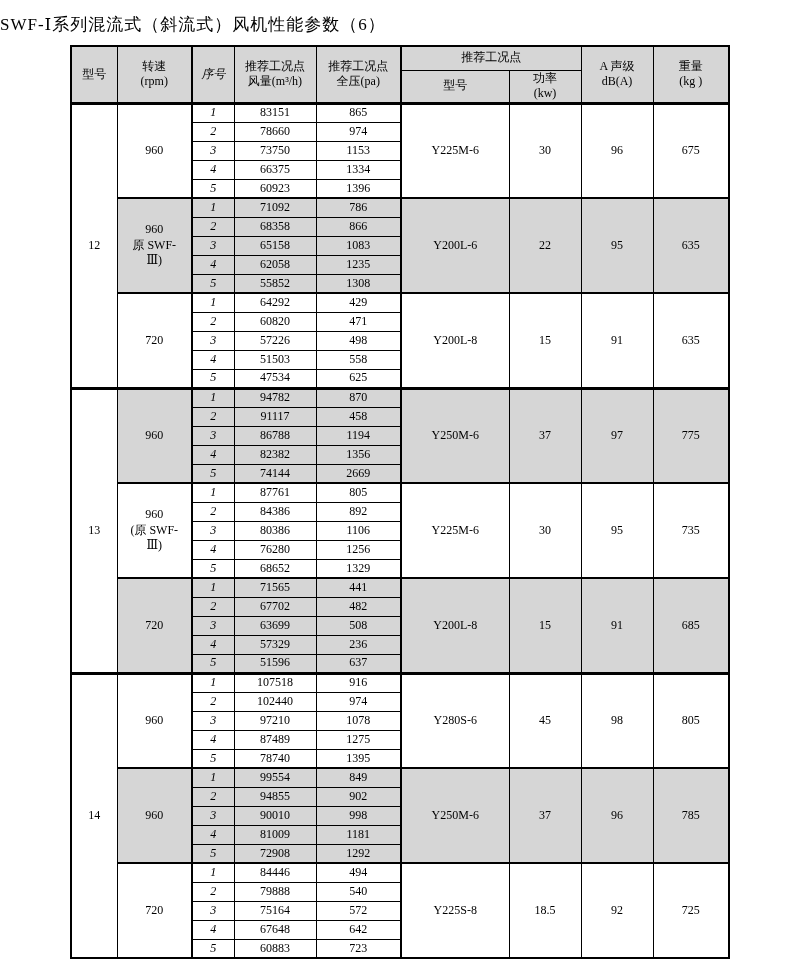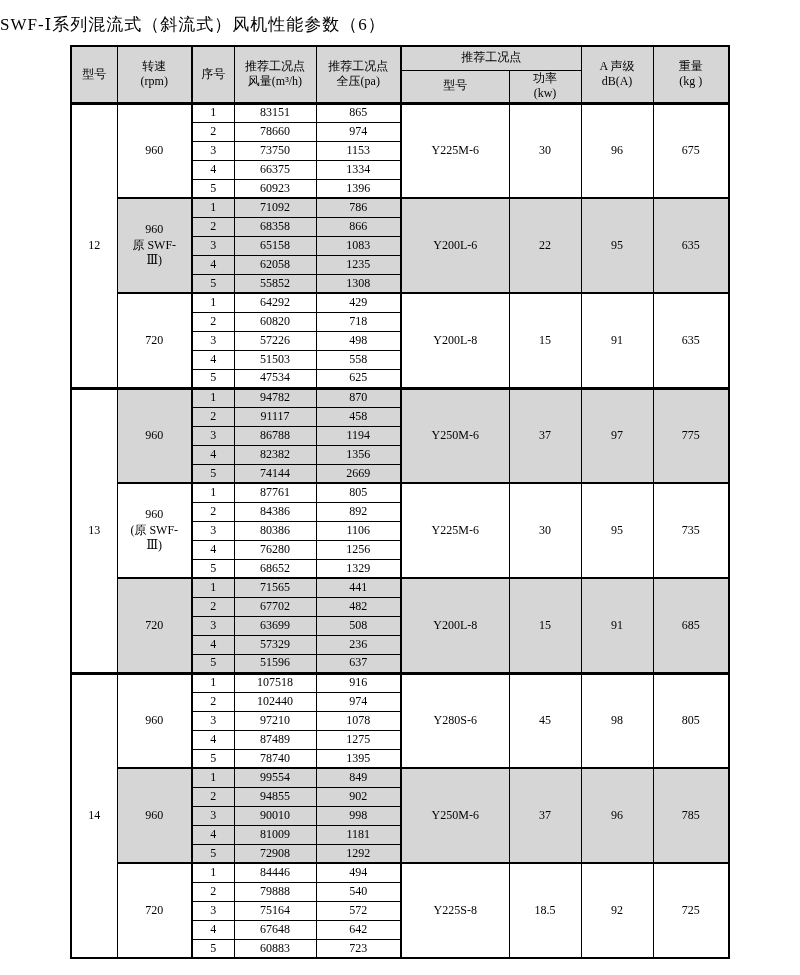--- a/index.html
+++ b/index.html
@@ -23,21 +23,21 @@
     text-align:center; vertical-align:middle;
     font-size:12px; line-height:1.3; padding:0 1px;
     white-space:pre-line;
     overflow:hidden;
   }
   .perf thead th { background:#d6d6d6; font-weight:normal; }
   .perf thead tr.h1 { height:24px; }
   .perf thead tr.h2 { height:28px; }
   .perf tbody tr { height:19px; }
   .shaded { background:#d6d6d6; }
-  .c-seq  { border-left-width:2px !important; }
+  .c-seq  { border-left-width:2px !important;font-style:italic; }
   .c-pres { border-right-width:2px !important; }
   tr.group-top td { border-top-width:2px; }
   tr.model-top td { border-top-width:3px; }
   .perf thead tr.h2 th { border-bottom-width:2px; }
 </style>
 </head>
 <body>
 
 <div class="page-title">SWF-Ⅰ系列混流式（斜流式）风机性能参数（6）</div>
 
@@ -145,21 +145,21 @@
         <td>64292</td>
         <td class="c-pres">429</td>
         <td rowspan="5">Y200L-8</td>
         <td rowspan="5">15</td>
         <td rowspan="5">91</td>
         <td rowspan="5">635</td>
       </tr>
       <tr>
         <td class="c-seq">2</td>
         <td>60820</td>
-        <td class="c-pres">718</td>
+        <td class="c-pres">471</td>
       </tr>
       <tr>
         <td class="c-seq">3</td>
         <td>57226</td>
         <td class="c-pres">498</td>
       </tr>
       <tr>
         <td class="c-seq">4</td>
         <td>51503</td>
         <td class="c-pres">558</td>

